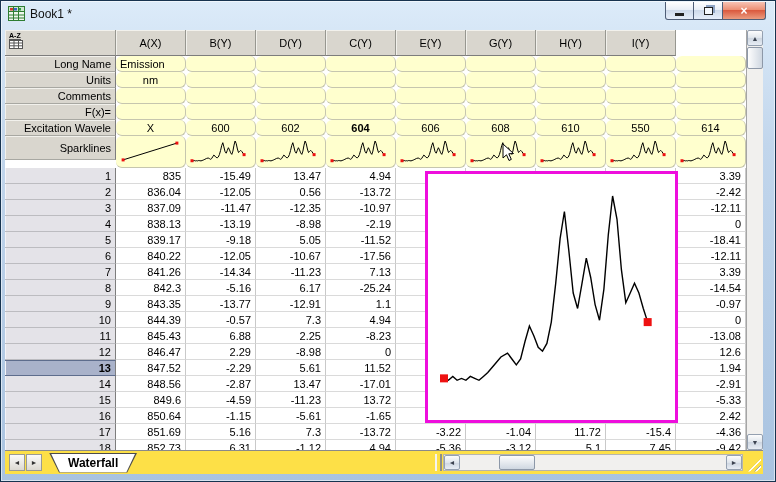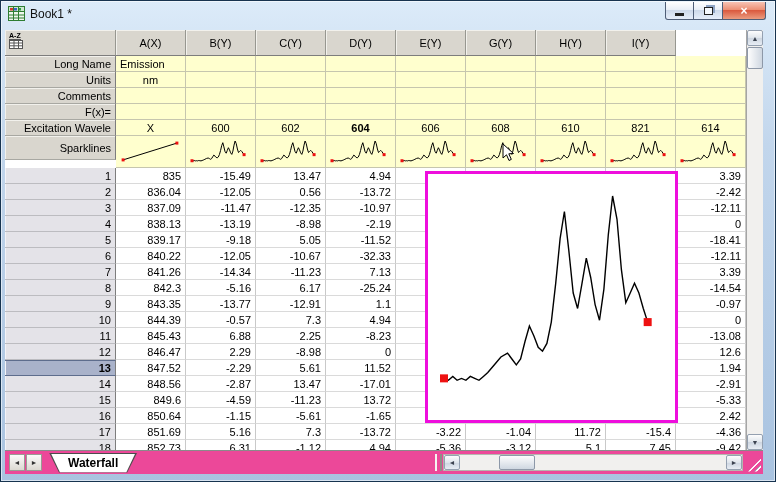--- a/index.html
+++ b/index.html
@@ -33,40 +33,40 @@
      border-right:1px solid #c9c9c9;border-bottom:1px solid #dadada;
      padding:0 4px;display:flex;align-items:center;height:16px;}
   .w-rh{width:111px;} .w-d{width:70px;}
   .colhead{height:26px;background:#d9d6ce;justify-content:center;
      border-right:1px solid #979790;border-bottom:1px solid #7d7d7d;
      box-shadow:inset 1px 1px 0 #f2f1ec;}
   .corner{justify-content:flex-start;align-items:flex-start;padding:2px 4px;}
   .labcell{background:#d9d6ce;justify-content:flex-end;
      border-right:1px solid #7d7d7d;border-bottom:1px solid #a8a8a2;
      box-shadow:inset 1px 1px 0 #f2f1ec;}
-  .ylw{background:#ffffce;border-right:1px solid #c6c6ae;border-bottom:1px solid #c6c6ae;}
+  .ylw{background:#ffffce;border-right:1px solid #c6c6ae;border-bottom:1px solid #c6c6ae;border-radius:6px;}
   .numcell{background:#e4e3e8;justify-content:flex-end;
      border-right:1px solid #7d7d7d;border-bottom:1px solid #bcbcc0;
      box-shadow:inset 1px 0 0 #f4f3f6;}
   .numcell.sel{background:#a9b2ca;font-weight:bold;
      border-top:1px solid #5e6d8d;border-bottom:1px solid #5e6d8d;}
   .datcell{background:#fff;justify-content:flex-end;}
   .sparkcell{height:32px;padding:1px 2px;}
   .sparklab{height:24px;}
 
   .vscroll{width:17px;height:420px;background:#f1f0ee;border-left:1px solid #a5a5a5;position:relative;}
   .sbtn{width:16px;height:16px;border:1px solid #94a0b0;border-radius:2px;
      background:linear-gradient(180deg,#fdfdfd,#dfe5ec 50%,#cdd5e0 51%,#e8edf4);
      display:flex;align-items:center;justify-content:center;font-size:7px;color:#3c4350;}
   .vthumb{position:absolute;left:0;top:17px;width:16px;height:22px;border:1px solid #8d98a8;border-radius:2px;
      background:linear-gradient(90deg,#fdfdfd,#cfd7e1);}
   .vs-top{position:absolute;top:0;left:0;}
   .vs-bot{position:absolute;bottom:0;left:0;}
 
-  .bottombar{position:absolute;left:0;top:420px;width:758px;height:24px;background:#ec4899;
+  .bottombar{position:absolute;left:0;top:420px;width:758px;height:24px;background:#fde047;
      border-top:1px solid #8a8a8a;display:flex;align-items:center;padding-left:4px;}
   .navbtn{width:16px;height:17px;border:1px solid #9a9a94;background:linear-gradient(180deg,#fbfbfa,#dcd9d2);
      display:flex;align-items:center;justify-content:center;font-size:7px;color:#333;margin-right:1px;}
   .tab-outer{margin-left:6px;background:#4c4c4c;padding:1px 1px 0 1px;height:20px;
      clip-path:polygon(0 0,100% 0,calc(100% - 10px) 100%,10px 100%);}
   .tab-inner{height:19px;background:#fff;padding:2px 18px 0 18px;font-size:12px;font-weight:bold;
      clip-path:polygon(1px 0,calc(100% - 1px) 0,calc(100% - 10px) 100%,10px 100%);}
   .bb-fill{flex:1;}
   .splitter{width:7px;height:17px;border-left:2px solid #f5f4f1;border-right:2px solid #8f8f89;margin-right:1px;}
   .hscroll{width:300px;height:17px;display:flex;background:#f1f0ee;border:1px solid #b5b5af;}
@@ -122,22 +122,22 @@
               <div class="sorticon">
                 <div class="az">A-Z</div>
                 <svg width="14" height="9">
                   <rect x="0.5" y="0.5" width="13" height="8" fill="#fff" stroke="#555"></rect>
                   <path d="M0.5 3h13M0.5 5.8h13M5 0.5v8M9.5 0.5v8" stroke="#555" fill="none"></path>
                 </svg>
               </div>
             </div>
             <div class="c w-d colhead">A(X)</div>
             <div class="c w-d colhead">B(Y)</div>
+            <div class="c w-d colhead">D(Y)</div>
             <div class="c w-d colhead">C(Y)</div>
-            <div class="c w-d colhead">D(Y)</div>
             <div class="c w-d colhead">E(Y)</div>
             <div class="c w-d colhead">G(Y)</div>
             <div class="c w-d colhead">H(Y)</div>
             <div class="c w-d colhead">I(Y)</div>
           </div>
           <div class="row">
             <div class="c w-rh labcell">Long Name</div>
             <div class="c w-d ylw" style="justify-content: flex-start;">Emission</div>
             <div class="c w-d ylw" style="justify-content: flex-start;"></div>
             <div class="c w-d ylw" style="justify-content: flex-start;"></div>
@@ -186,21 +186,21 @@
           </div>
           <div class="row">
             <div class="c w-rh labcell">Excitation Wavele</div>
             <div class="c w-d ylw" style="justify-content: center;">X</div>
             <div class="c w-d ylw" style="justify-content: center;">600</div>
             <div class="c w-d ylw" style="justify-content: center;">602</div>
             <div class="c w-d ylw" style="justify-content: center; font-weight: bold;">604</div>
             <div class="c w-d ylw" style="justify-content: center;">606</div>
             <div class="c w-d ylw" style="justify-content: center;">608</div>
             <div class="c w-d ylw" style="justify-content: center;">610</div>
-            <div class="c w-d ylw" style="justify-content: center;">821</div>
+            <div class="c w-d ylw" style="justify-content: center;">550</div>
             <div class="c w-d ylw" style="justify-content: center;">614</div>
           </div>
           <div class="row">
             <div class="c w-rh labcell sparklab">Sparklines</div>
             <div class="c w-d ylw sparkcell">
               <svg width="64" height="28">
                 <polyline points="5.1,21.9 58.9,5.1" fill="none" stroke="#000000" stroke-width="1"></polyline>
                 <rect x="3.62" y="20.4" width="3" height="3" fill="#ee1111"></rect>
                 <rect x="57.379999999999995" y="3.599999999999998" width="3" height="3" fill="#ee1111"></rect>
               </svg>
@@ -320,21 +320,21 @@
             <div class="c w-d datcell"></div>
             <div class="c w-d datcell"></div>
             <div class="c w-d datcell"></div>
             <div class="c w-d datcell">-18.41</div>
           </div>
           <div class="row">
             <div class="c w-rh numcell">6</div>
             <div class="c w-d datcell">840.22</div>
             <div class="c w-d datcell">-12.05</div>
             <div class="c w-d datcell">-10.67</div>
-            <div class="c w-d datcell">-32.33</div>
+            <div class="c w-d datcell">-17.56</div>
             <div class="c w-d datcell"></div>
             <div class="c w-d datcell"></div>
             <div class="c w-d datcell"></div>
             <div class="c w-d datcell"></div>
             <div class="c w-d datcell">-12.11</div>
           </div>
           <div class="row">
             <div class="c w-rh numcell">7</div>
             <div class="c w-d datcell">841.26</div>
             <div class="c w-d datcell">-14.34</div>

